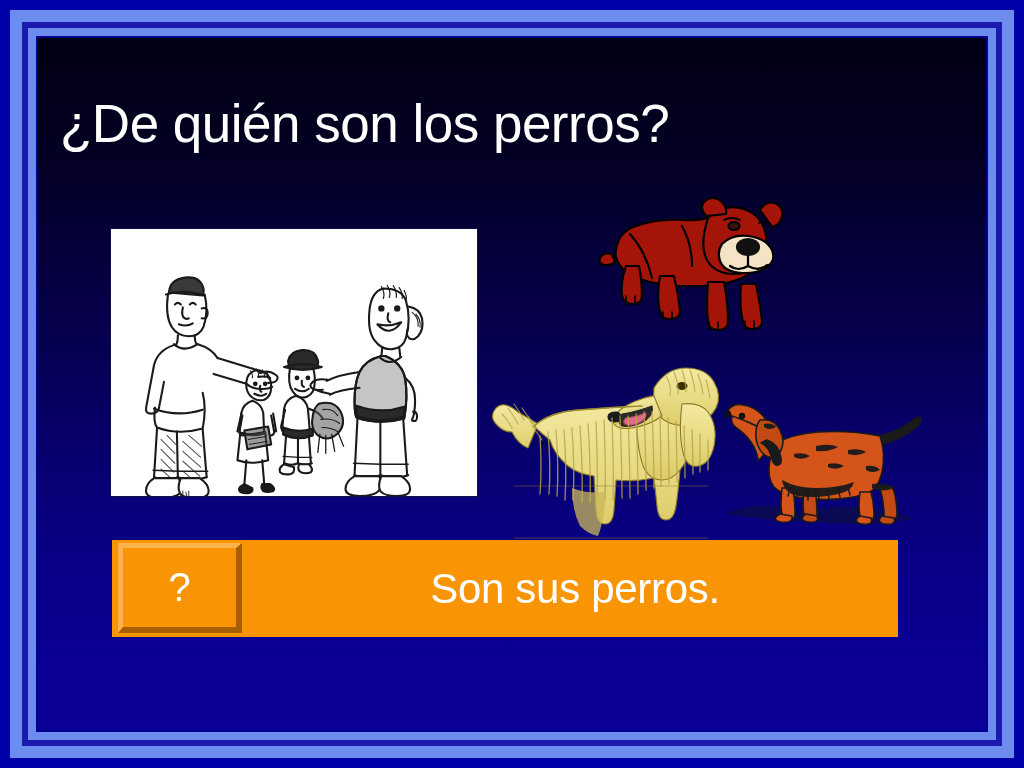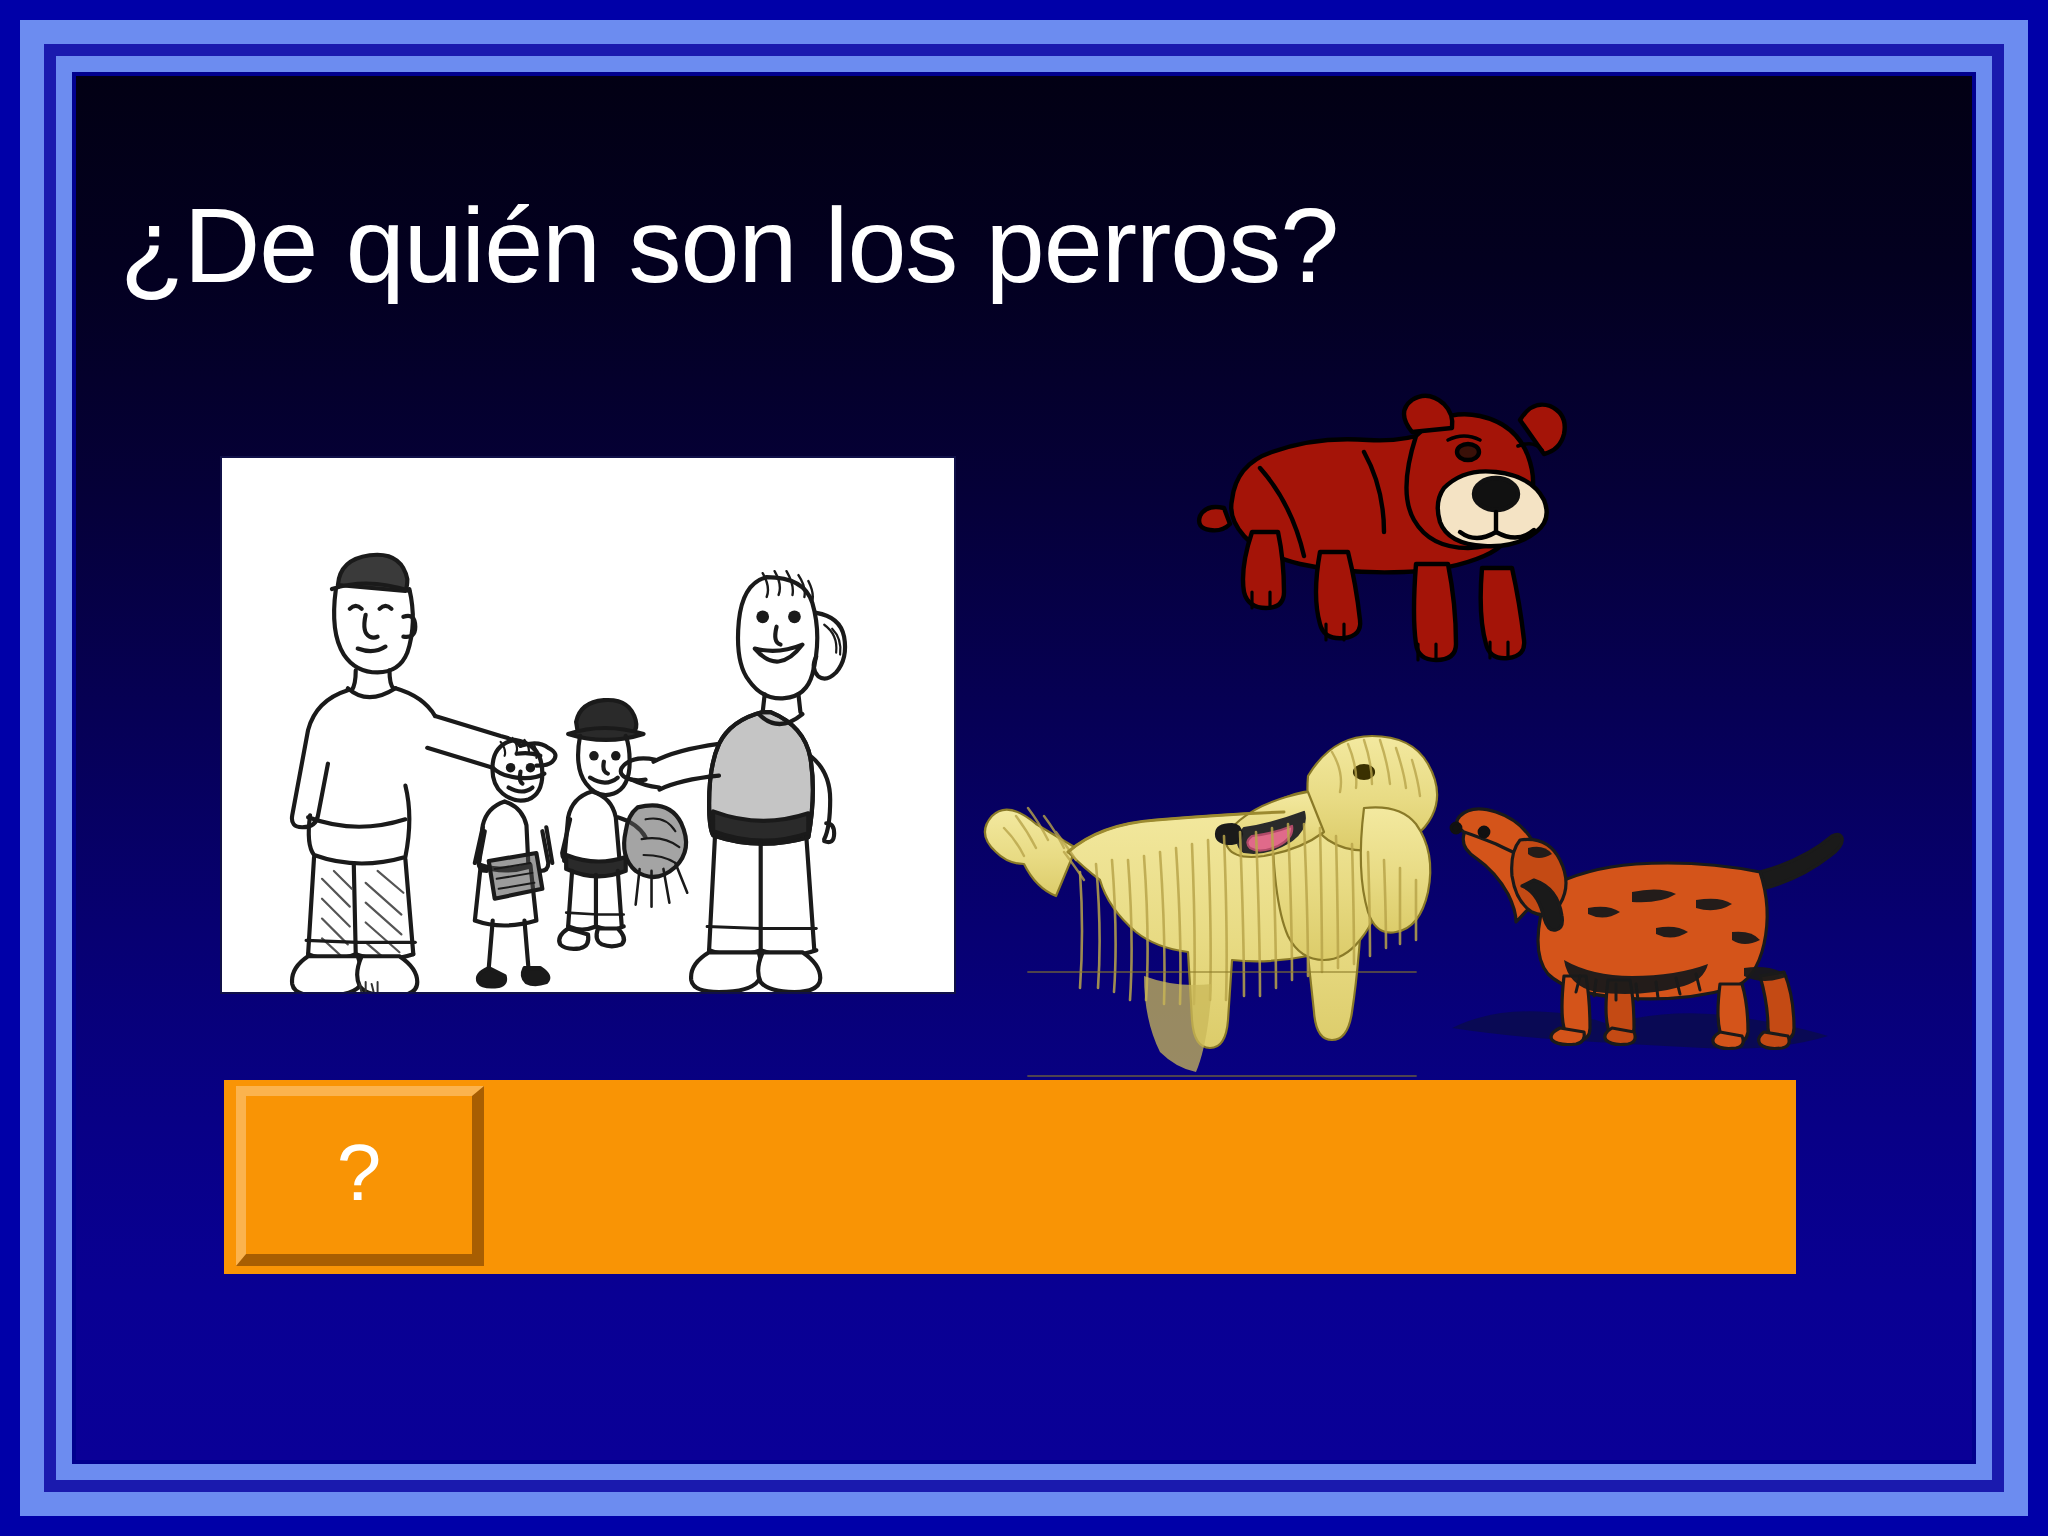--- a/index.html
+++ b/index.html
@@ -493,16 +493,17 @@
           <path d="M60 126 q-6 3 -4 6 q3 3 12 2 q5 -1 4 -6 z" fill="#D4541A"></path>
           <path d="M86 126 q-5 3 -3 6 q3 3 11 2 q5 -1 3 -6 z" fill="#C44A14"></path>
           <path d="M140 128 q-5 3 -3 6 q3 3 11 2 q5 -1 3 -6 z" fill="#D4541A"></path>
           <path d="M162 128 q-4 3 -2 6 q3 3 11 2 q5 -1 3 -6 z" fill="#C44A14"></path>
         </g>
       </svg>
     </div>
 
     <div id="answer-bar">
       <div id="answer-button">?</div>
+      <div id="answer-text">Son sus perros.</div>
     </div>
 
   </div>
 </div>
 
 </body></html>

